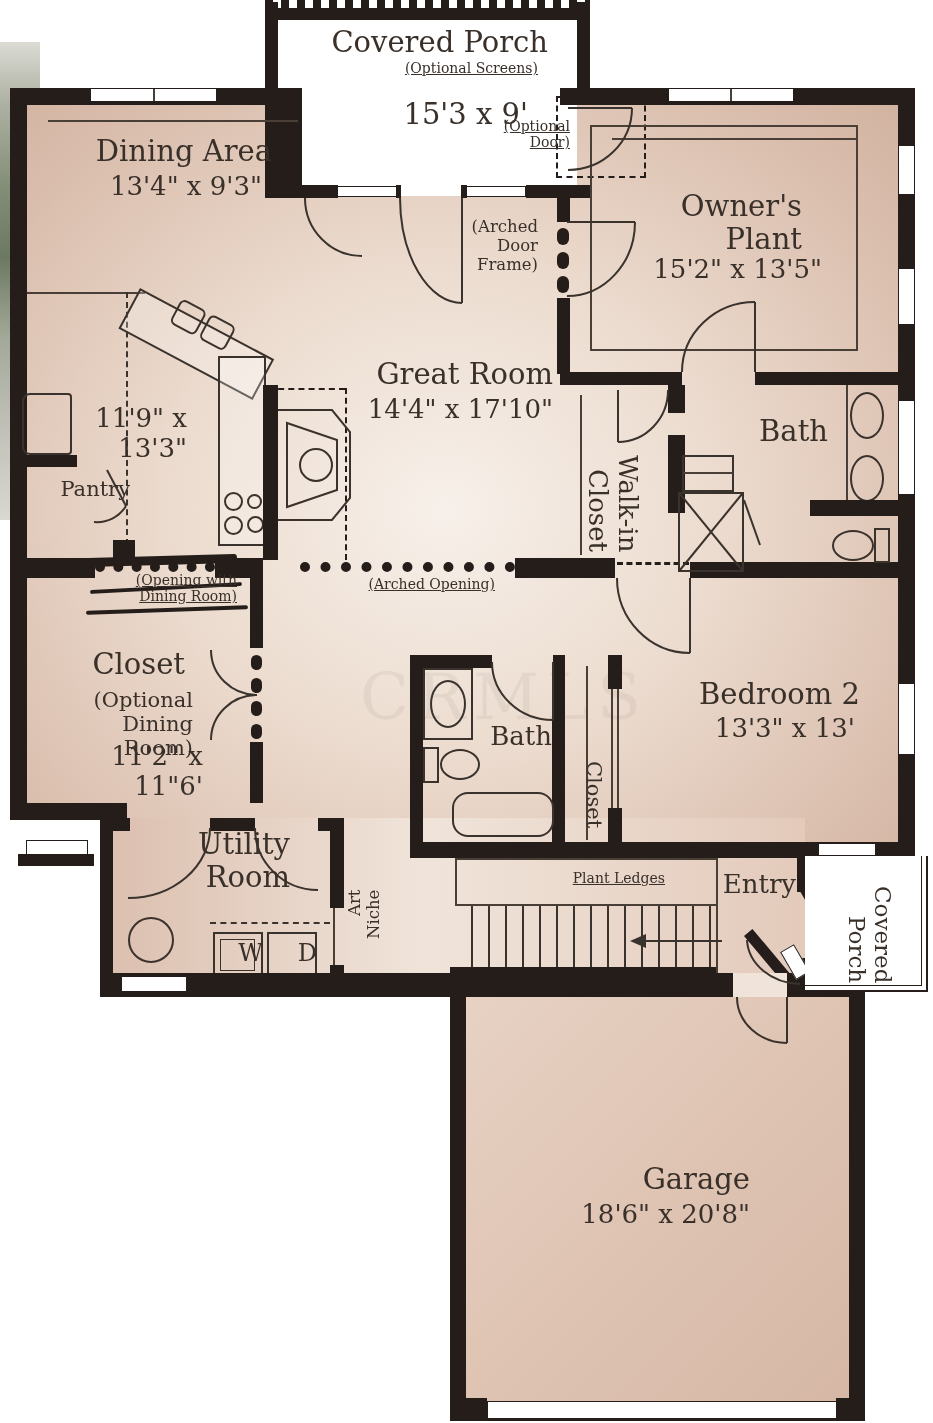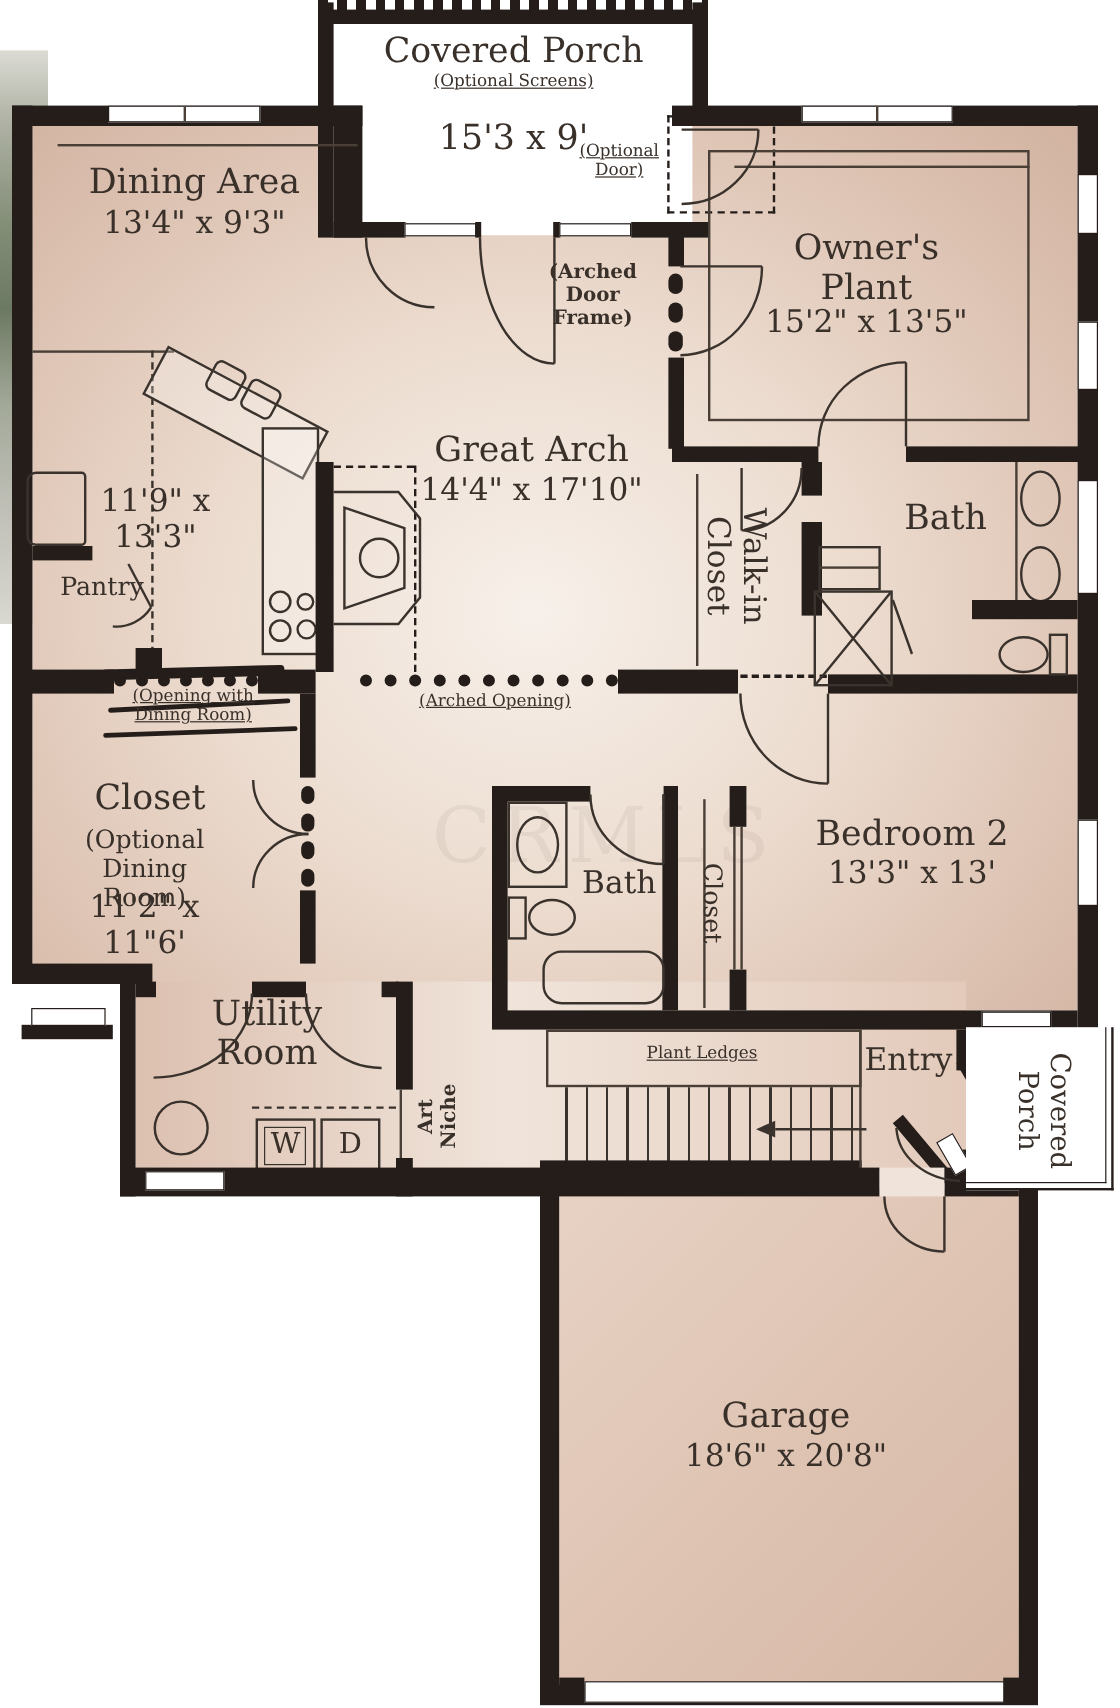--- a/index.html
+++ b/index.html
@@ -3,26 +3,26 @@
 <meta charset="utf-8">
 <style>
   html,body{margin:0;padding:0;background:#ffffff;}
   #plan{position:relative;width:933px;height:1423px;background:#ffffff;overflow:hidden;
         font-family:"DejaVu Serif","Liberation Serif",serif;color:#39302a;}
   .abs{position:absolute;}
   .wall{position:absolute;background:#241d1a;}
   .thinln{position:absolute;background:#4a3f36;}
   .win{position:absolute;background:#ffffff;border:1.5px solid #241d1a;box-sizing:border-box;}
   .floor{position:absolute;}
-  .t{position:absolute;text-align:center;line-height:1.15;white-space:normal;}
+  .t{position:absolute;text-align:right;line-height:1.15;white-space:normal;}
   .t30{font-size:29px;}
   .t27{font-size:26px;}
   .t22{font-size:21px;}
   .t20{font-size:14px;text-decoration:underline;}
-  .t17{font-size:16.5px;font-weight:bold;}
+  .t17{font-size:16.5px;}
   .vrl{writing-mode:vertical-rl;}
   .vlr{writing-mode:vertical-rl;transform:rotate(180deg);}
   .dots{position:absolute;height:0;border-top:10px dotted #241d1a;}
   .dash{position:absolute;}
   .fix{position:absolute;border:2px solid #3a322c;box-sizing:border-box;background:transparent;}
   .oval{border-radius:50%;}
   svg.overlay{position:absolute;left:0;top:0;pointer-events:none;}
   .strike{position:absolute;background:#241d1a;border-radius:3px;}
   .watermark{position:absolute;font-size:64px;color:rgba(140,120,110,0.10);letter-spacing:8px;}
 </style>
@@ -275,21 +275,21 @@
   <div class="t t27" style="left:62px;top:172px;width:200px;">13'4" x 9'3"</div>
 
   <div class="t t30" style="left:642px;top:190px;width:160px;">Owner's Plant</div>
   <div class="t t27" style="left:622px;top:255px;width:200px;">15'2" x 13'5"</div>
 
   <div class="t t17" style="left:450px;top:218px;width:88px;">(Arched Door Frame)</div>
 
   <div class="t t27" style="left:72px;top:404px;width:115px;">11'9" x 13'3"</div>
   <div class="t t22" style="left:40px;top:477px;width:90px;">Pantry</div>
 
-  <div class="t t30" style="left:333px;top:358px;width:220px;">Great Arch</div>
+  <div class="t t30" style="left:333px;top:358px;width:220px;">Great Room</div>
   <div class="t t27" style="left:333px;top:395px;width:220px;">14'4" x 17'10"</div>
   <div class="t t20" style="left:330px;top:576px;width:165px;">(Arched Opening)</div>
 
   <div class="t t20" style="left:85px;top:572px;width:152px;">(Opening with Dining Room)</div>
 
   <div class="t t27 vrl" style="left:582px;top:392px;height:160px;width:60px;">Walk-in Closet</div>
   <div class="t t30" style="left:748px;top:415px;width:80px;">Bath</div>
 
   <div class="t t30" style="left:65px;top:648px;width:120px;">Closet</div>
   <div class="t t22" style="left:48px;top:688px;width:145px;">(Optional Dining Room)</div>

